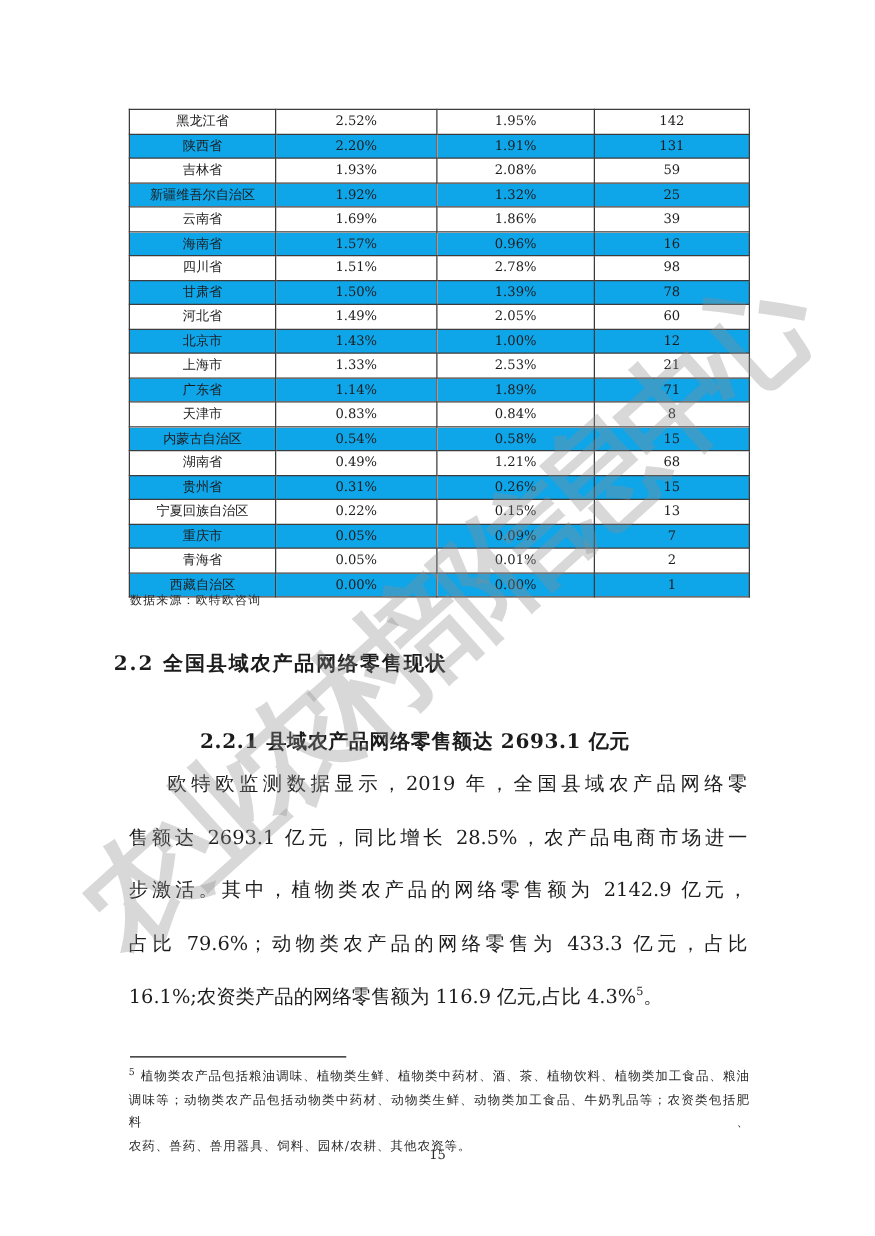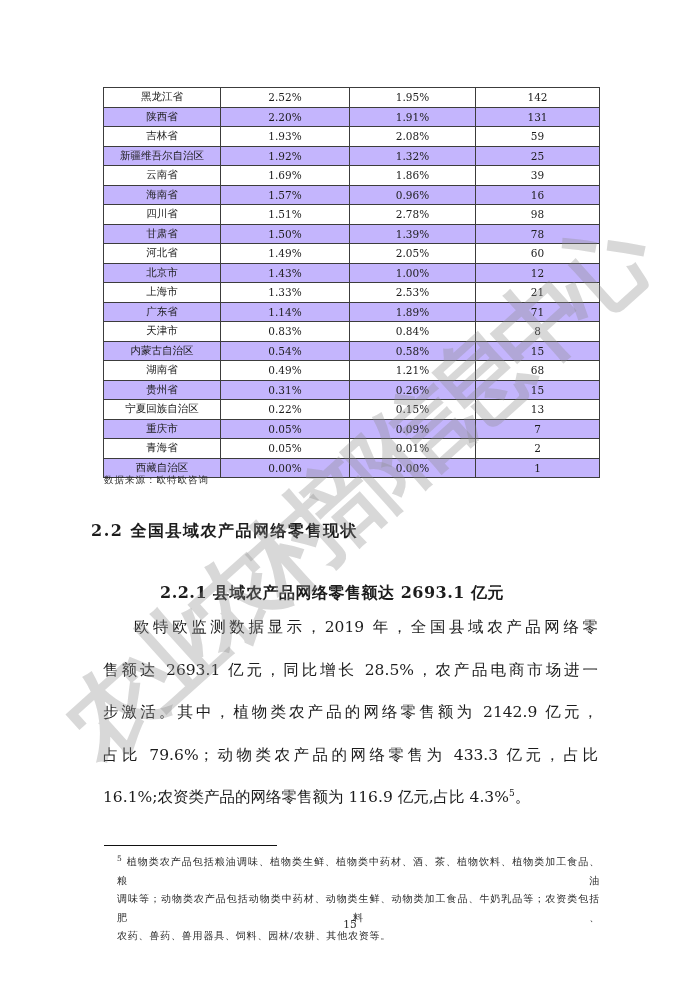--- a/index.html
+++ b/index.html
@@ -44,21 +44,21 @@
   .prov-table col.c4 { width: 124px; }
   .prov-table td {
     border: 1px solid #3c3c3c;
     height: 18.5px;
     text-align: center;
     vertical-align: middle;
     padding: 0;
     overflow: hidden;
     white-space: nowrap;
   }
-  .prov-table tr.alt td { background: #c4b5fd; }
+  .prov-table tr.alt td { background: #0ea5e9; }
   .source-note {
     position: absolute;
     left: 104px; top: 474px;
     font-size: 9.5px;
     letter-spacing: 1px;
     color: #2a2a2a;
     z-index: 1;
     text-align: center;
   }
   .sec-heading {
@@ -107,21 +107,20 @@
     width: 497px;
     font-size: 10px;
     color: #2a2a2a;
     z-index: 1;
   }
   .footnote .fn-line {
     line-height: 18.5px;
     letter-spacing: 0.8px;
     text-align: justify;
     text-align-last: justify;
-    margin-left: 14px;
   }
   .footnote .fn-line.last { text-align-last: left; }
   .footnote sup { font-size: 7.5px; vertical-align: super; line-height: 0; }
   .page-number {
     position: absolute;
     left: 0; top: 918px;
     width: 100%;
     text-align: center;
     font-size: 10.5px;
     color: #2a2a2a;

